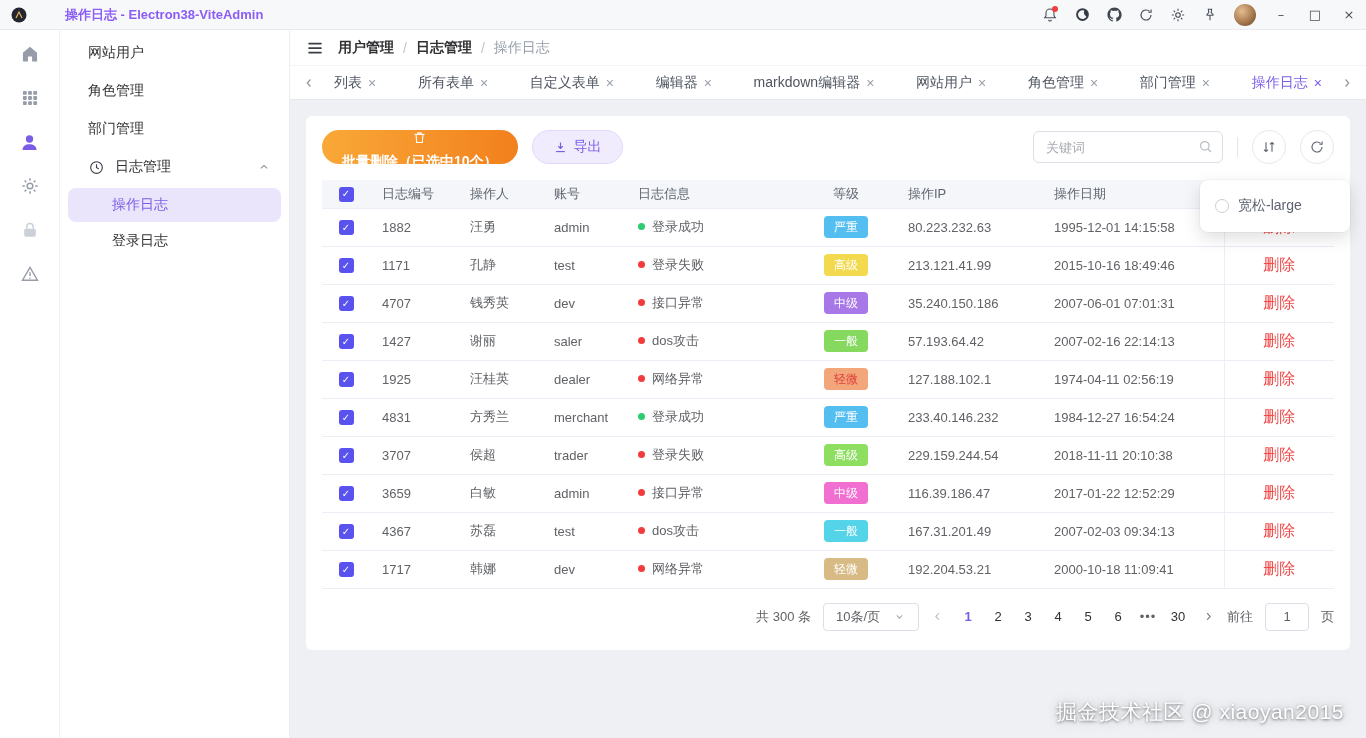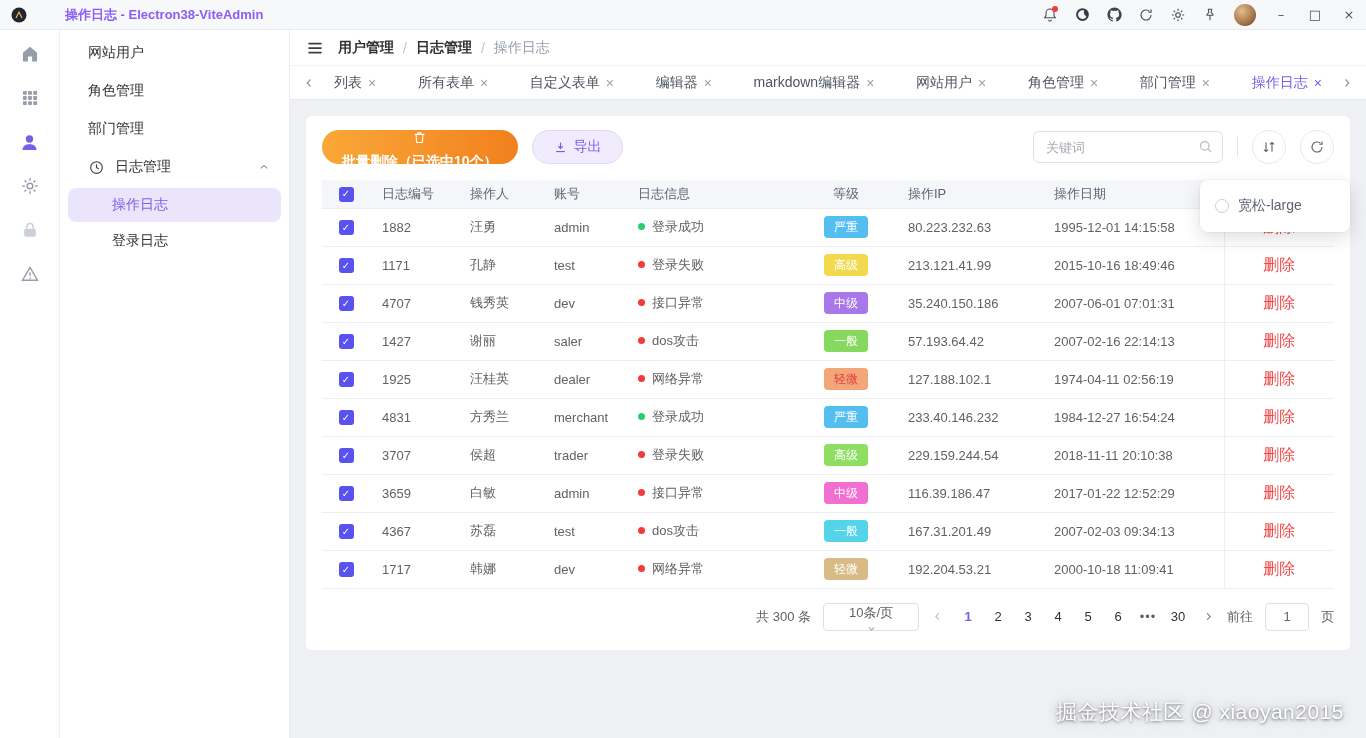--- a/index.html
+++ b/index.html
@@ -72,21 +72,21 @@
   th.th-level, td.cell-level { text-align:center !important; }
   th.th-actions, td.cell-action { text-align:center !important; border-left:1px solid #ebeef5; }
   .checkbox { display:inline-flex; align-items:center; justify-content:center; width:15px; height:15px; border-radius:3px;
     background:#5a52ee; color:#fff; font-size:10px; line-height:1; cursor:pointer; vertical-align:middle; }
   .dot { display:inline-block; width:7px; height:7px; border-radius:50%; margin-right:7px; vertical-align:1px; }
   .badge { display:inline-block; min-width:44px; padding:5px 8px; border-radius:4px; font-size:12px; line-height:1; text-align:center; }
   .del-link { color:#f04a4a; cursor:pointer; text-decoration:none; font-size:16px; }
 
   
   .pagination { display:flex; align-items:center; justify-content:flex-end; gap:12px; margin-top:14px; font-size:13px; color:#606266; }
-  .pg-select { display:flex; align-items:center; justify-content:space-between; width:96px; height:28px; border:1px solid #dcdfe6; border-radius:4px; padding:0 24px; cursor:pointer; background:#fff;flex-direction:column; }
+  .pg-select { display:flex; align-items:center; justify-content:space-between; width:96px; height:28px; border:1px solid #dcdfe6; border-radius:4px; padding:0 12px; cursor:pointer; background:#fff; }
   .pg-arrow { display:flex; align-items:center; cursor:pointer; }
   .pages { display:flex; align-items:center; gap:6px; }
   .page { min-width:24px; text-align:center; cursor:pointer; color:#303133; }
   .page.active { color:#7b5ce6; font-weight:700; }
   .page.ellipsis { color:#606266; letter-spacing:1px; }
   .goto-input { width:44px; height:28px; border:1px solid #dcdfe6; border-radius:4px; text-align:center; font-size:13px; color:#606266; outline:none; background:#fff; }
 
   
   .density-popup { position:absolute; top:180px; right:16px; width:150px; background:#fff; border-radius:8px;
     box-shadow:0 6px 18px rgba(0,0,0,.13), 0 0 0 1px rgba(0,0,0,.03); padding:8px 0; z-index:50; }

